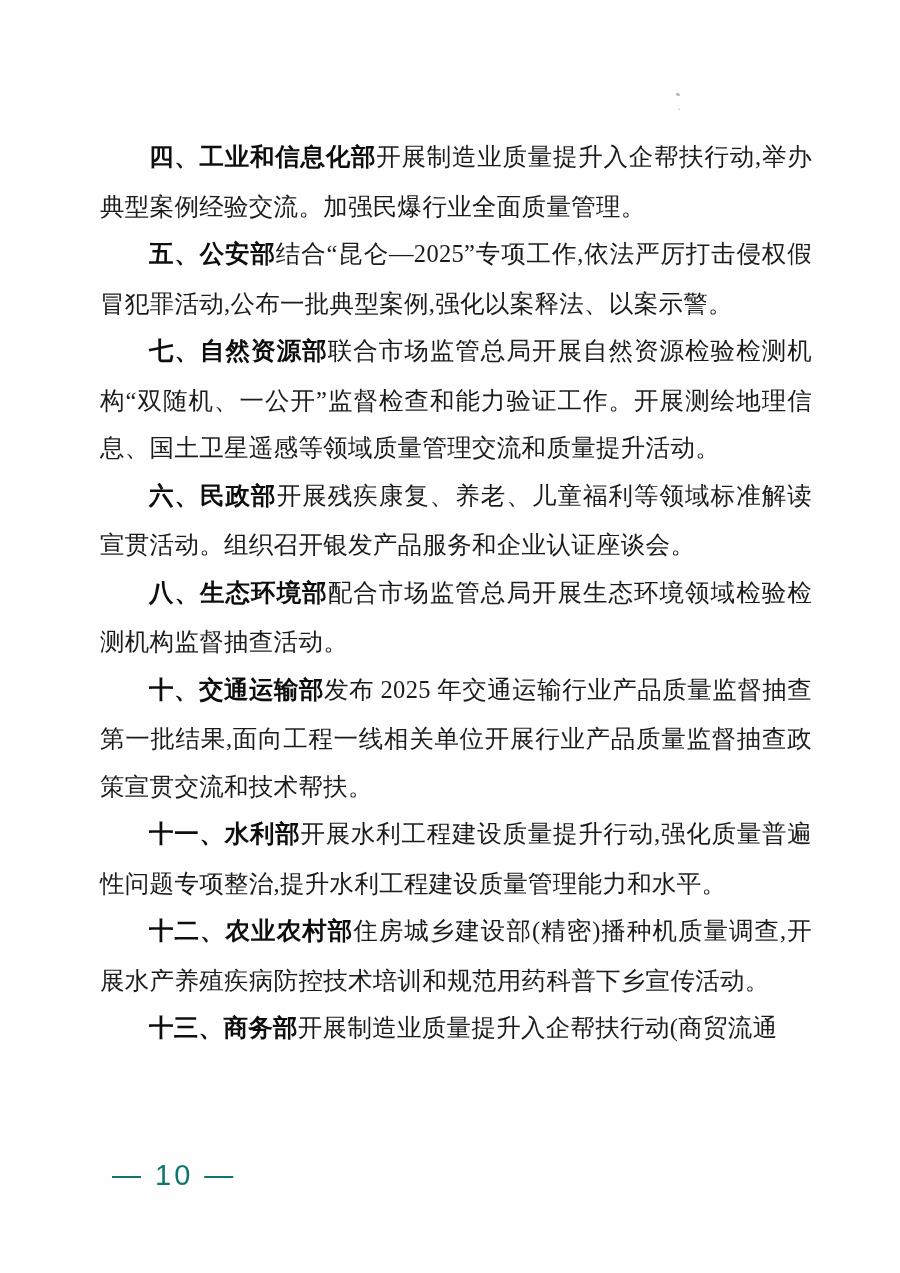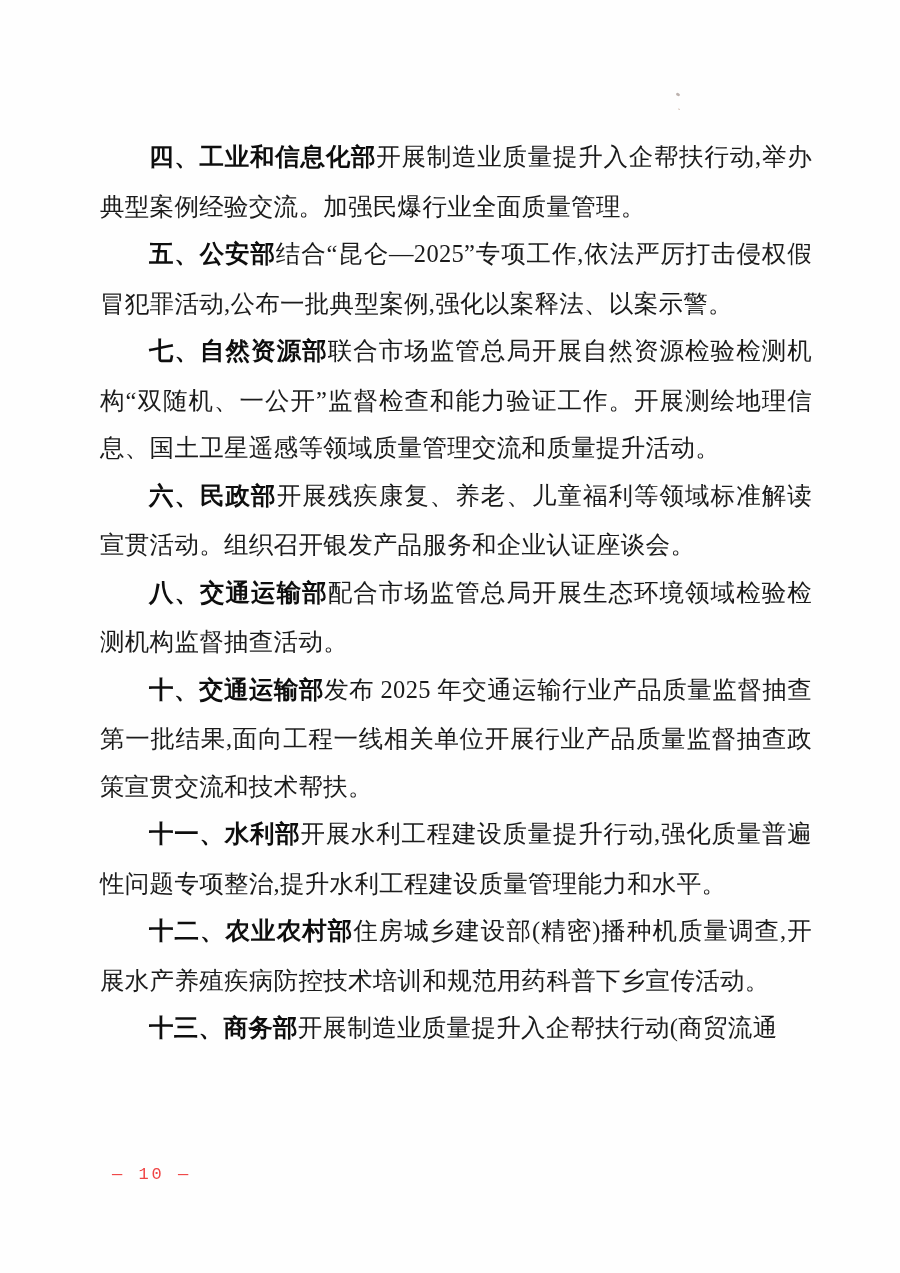--- a/index.html
+++ b/index.html
@@ -37,25 +37,25 @@
   }
   .lead {
     font-family: Liberation Mono, monospace;
     font-weight: 700;
     color: #0e0e0e;
   }
   .page-footer {
     position: absolute;
     left: 112px;
     top: 1160px;
-    font-size: 17px;
+    font-size: 29px;
     line-height: 30px;
-    color: #ef4444;
+    color: #0f766e;
     letter-spacing: 3px;
-    font-family: Liberation Mono, monospace;
+    font-family: Liberation Sans, sans-serif;
   }
   .speck {
     position: absolute;
     left: 676px;
     top: 93px;
     width: 4px;
     height: 3px;
     background: #9a8a84;
     border-radius: 50%;
     opacity: 0.65;
@@ -68,21 +68,21 @@
 
 <div class="page">
 
   <div class="speck"></div>
 
   <div class="content">
     <p class="para"><strong class="lead">四、工业和信息化部</strong><span>开展制造业质量提升入企帮扶行动,举办典型案例经验交流。加强民爆行业全面质量管理。</span></p>
     <p class="para"><strong class="lead">五、公安部</strong><span>结合“昆仑—2025”专项工作,依法严厉打击侵权假冒犯罪活动,公布一批典型案例,强化以案释法、以案示警。</span></p>
     <p class="para"><strong class="lead">七、自然资源部</strong><span>联合市场监管总局开展自然资源检验检测机构“双随机、一公开”监督检查和能力验证工作。开展测绘地理信息、国土卫星遥感等领域质量管理交流和质量提升活动。</span></p>
     <p class="para"><strong class="lead">六、民政部</strong><span>开展残疾康复、养老、儿童福利等领域标准解读宣贯活动。组织召开银发产品服务和企业认证座谈会。</span></p>
-    <p class="para"><strong class="lead">八、交通运输部</strong><span>配合市场监管总局开展生态环境领域检验检测机构监督抽查活动。</span></p>
+    <p class="para"><strong class="lead">八、生态环境部</strong><span>配合市场监管总局开展生态环境领域检验检测机构监督抽查活动。</span></p>
     <p class="para"><strong class="lead">十、交通运输部</strong><span>发布 2025 年交通运输行业产品质量监督抽查第一批结果,面向工程一线相关单位开展行业产品质量监督抽查政策宣贯交流和技术帮扶。</span></p>
     <p class="para"><strong class="lead">十一、水利部</strong><span>开展水利工程建设质量提升行动,强化质量普遍性问题专项整治,提升水利工程建设质量管理能力和水平。</span></p>
     <p class="para"><strong class="lead">十二、农业农村部</strong><span>住房城乡建设部(精密)播种机质量调查,开展水产养殖疾病防控技术培训和规范用药科普下乡宣传活动。</span></p>
     <p class="para"><strong class="lead">十三、商务部</strong><span>开展制造业质量提升入企帮扶行动(商贸流通</span></p>
   </div>
 
   <div class="page-footer">— 10 —</div>
 
 </div>
 

